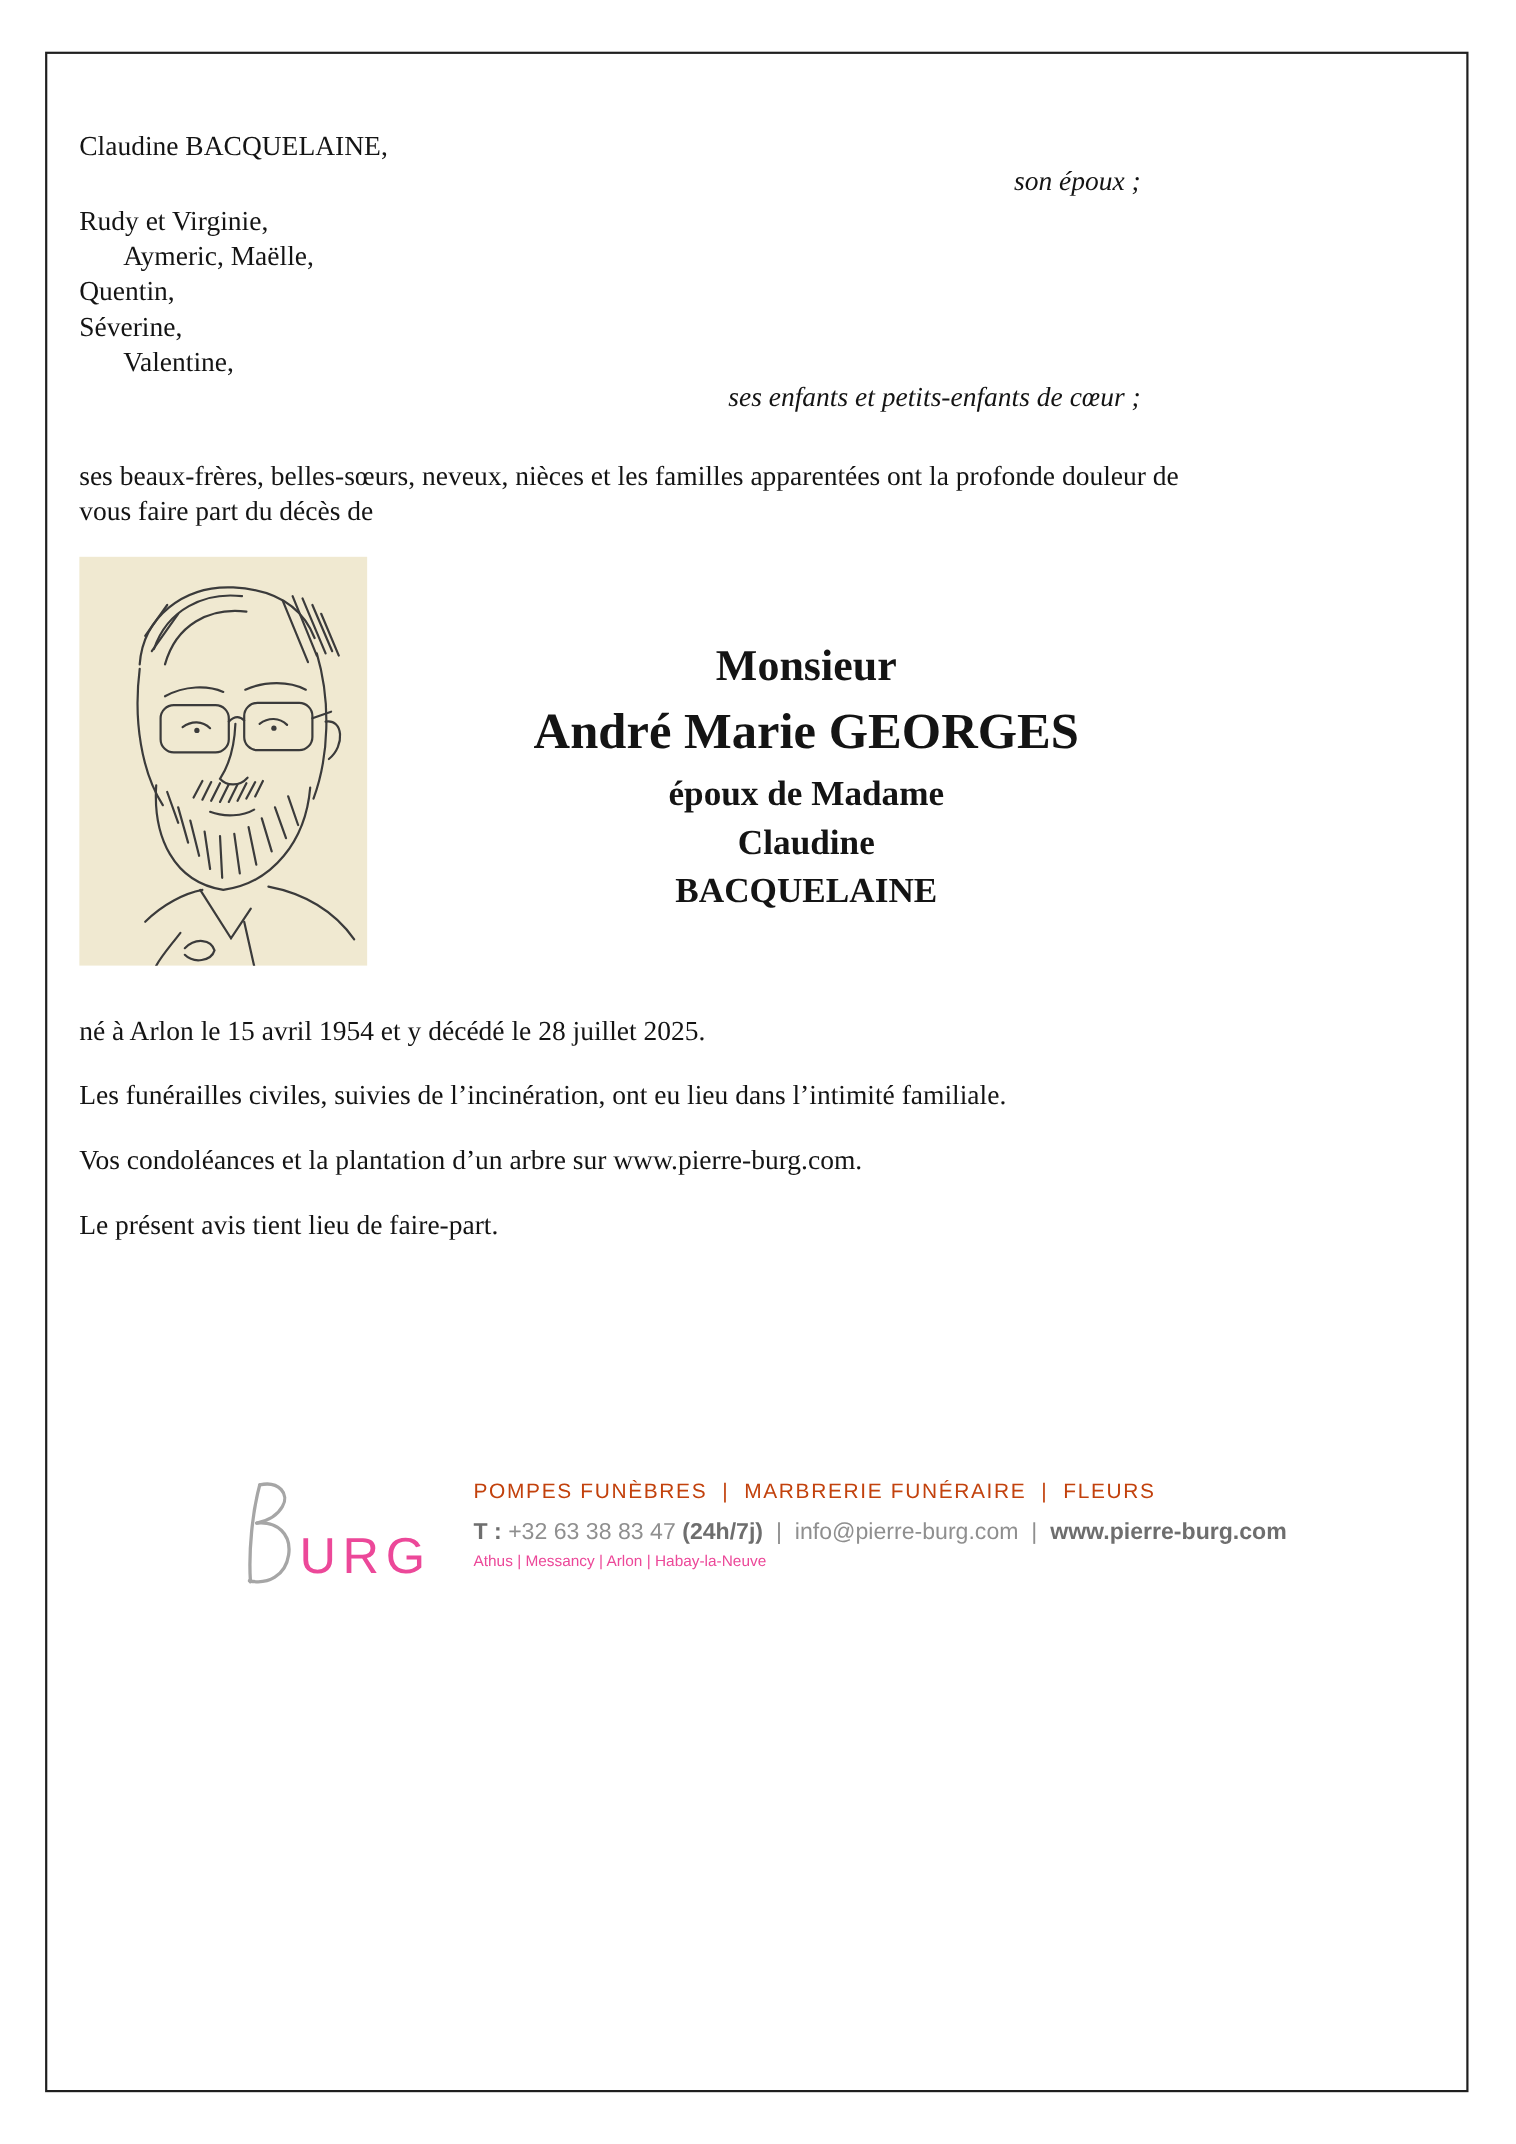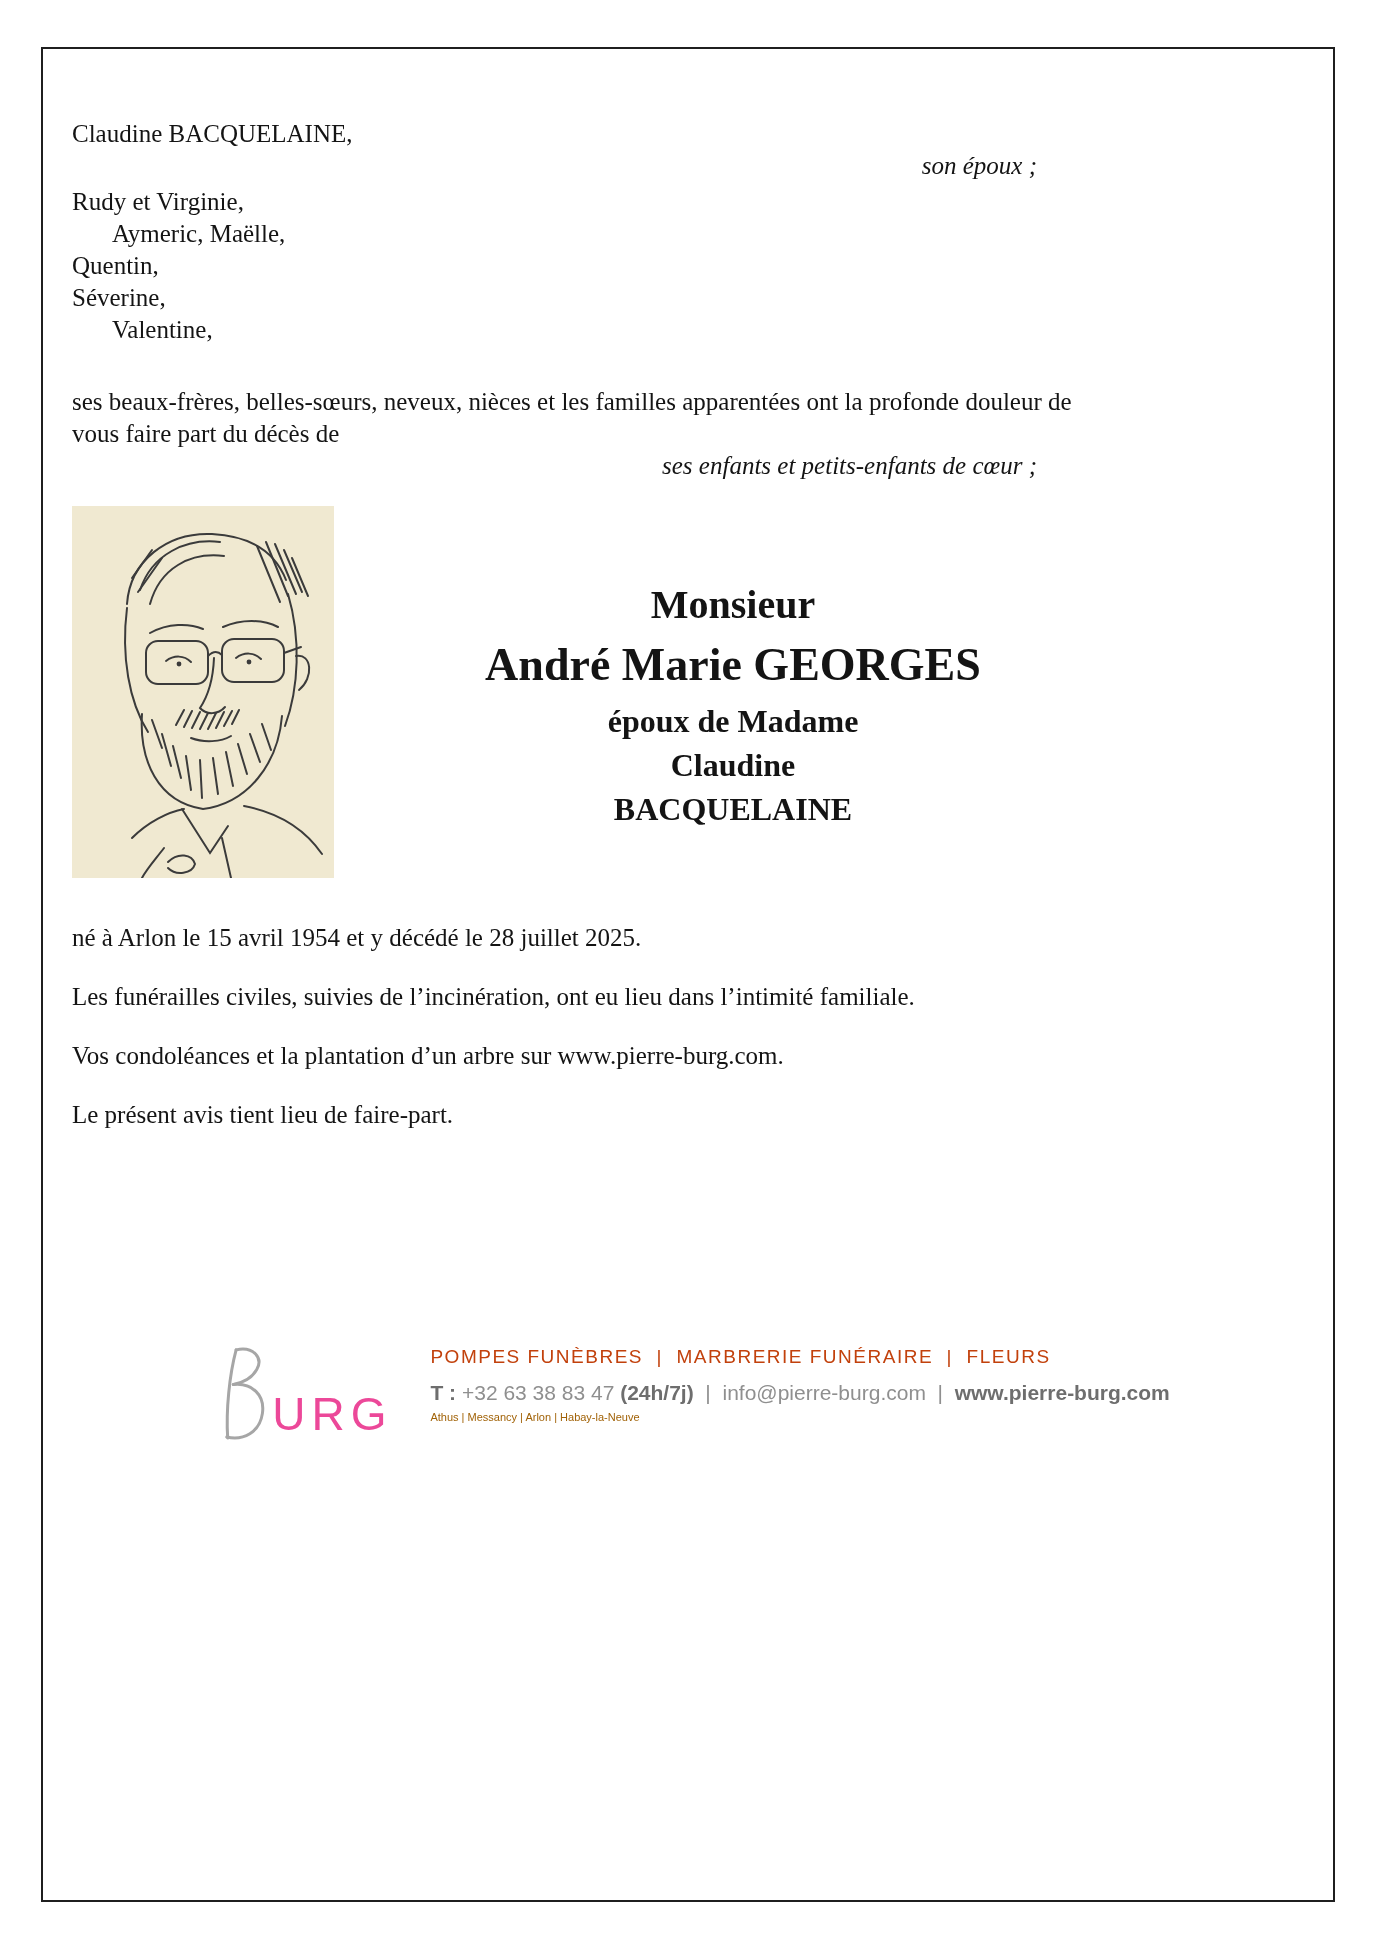--- a/index.html
+++ b/index.html
@@ -73,22 +73,22 @@
   }
   .f-contact {
     margin-top: 13px;
     font-size: 21px;
     color: #8f8f8f;
     white-space: pre;
   }
   .fc-bold { font-weight: bold; color: #6e6e6e; }
   .f-cities {
     margin-top: 6px;
-    font-size: 11px;
-    color: #a16207;
+    font-size: 14px;
+    color: #ec4899;
     white-space: pre;
   }
 </style>
 </head>
 <body>
 
 <div class="page">
   <div class="frame"></div>
 
   <div class="content">
@@ -96,23 +96,23 @@
     <div class="t right-italic">son époux ;</div>
 
     <div class="relatives">
       <div class="t">Rudy et Virginie,</div>
       <div class="t indent">Aymeric, Maëlle,</div>
       <div class="t">Quentin,</div>
       <div class="t">Séverine,</div>
       <div class="t indent">Valentine,</div>
     </div>
 
+    <div class="t right-italic">ses enfants et petits-enfants de cœur ;</div>
+
     <div class="t intro-par">ses beaux-frères, belles-sœurs, neveux, nièces et les familles apparentées ont la profonde douleur de vous faire part du décès de</div>
-
-    <div class="t right-italic">ses enfants et petits-enfants de cœur ;</div>
 
     <div class="row">
       <div class="portrait">
         <svg viewBox="0 0 262 372" width="262" height="372">
           <rect x="0" y="0" width="262" height="372" fill="#f0e9d1"></rect>
           <g fill="none" stroke="#3b3b3b" stroke-width="2" stroke-linecap="round">
             <path d="M55,98 C58,55 95,26 140,28 C178,30 203,46 214,74"></path>
             <path d="M68,84 C80,48 114,32 148,36"></path>
             <path d="M78,98 C88,62 118,46 152,50"></path>
             <path d="M185,40 L208,96 M194,36 L216,90 M203,38 L224,88 M212,44 L230,86 M220,52 L236,90"></path>

